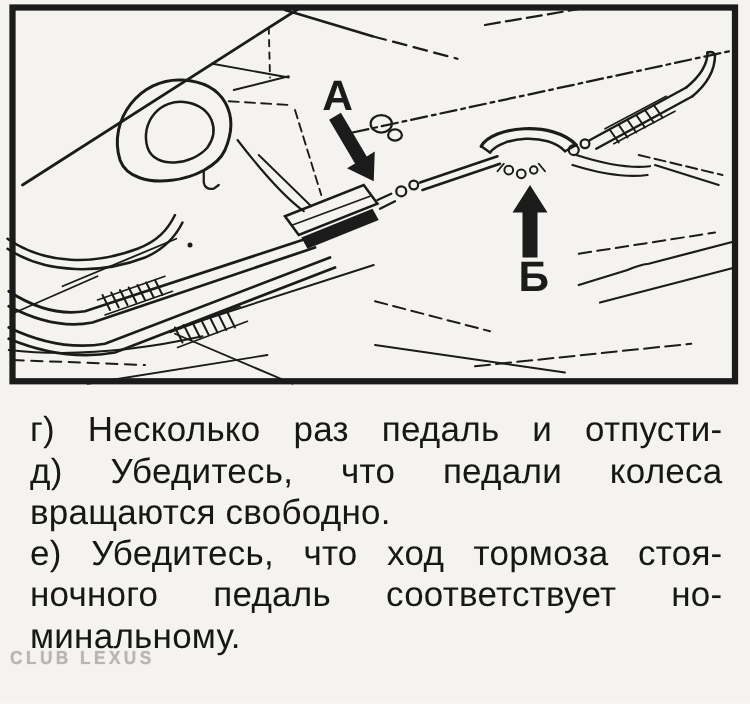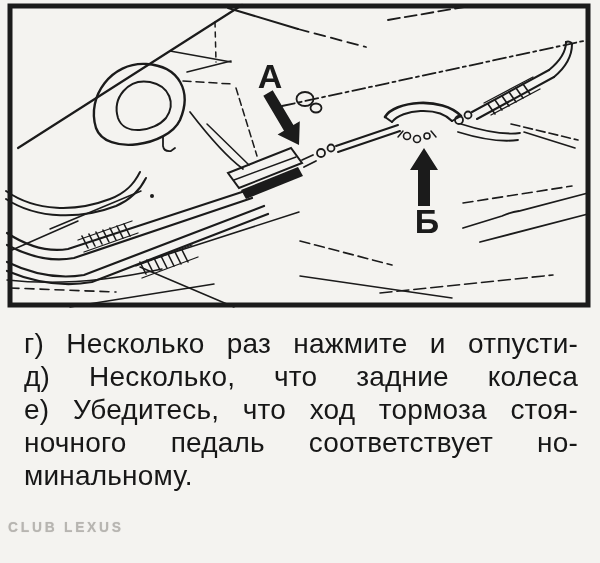--- a/index.html
+++ b/index.html
@@ -158,20 +158,21 @@
           <polygon fill="#1b1b1b" stroke="none" points="424,148 438,170 430,170 430,206 418,206 418,170 410,170"></polygon>
           <text x="427" y="233" text-anchor="middle" fill="#1b1b1b" stroke="none" font-family="&quot;Liberation Sans&quot;,sans-serif" font-size="34" font-weight="700">Б</text>
         </g>
       </g>
     </svg>
   </div>
 
   <div class="watermark">CLUB LEXUS</div>
 
   <div class="text-block">
-    <div class="line j">г) Несколько раз нажмите и отпусти-</div>
-    <div class="line j">д) Несколько, что задние колеса</div>
+    <div class="line j">г) Несколько раз педаль и отпусти-</div>
+    <div class="line j">д) Убедитесь, что педали колеса</div>
+    <div class="line">вращаются свободно.</div>
     <div class="line j">е) Убедитесь, что ход тормоза стоя-</div>
     <div class="line j">ночного педаль соответствует но-</div>
     <div class="line">минальному.</div>
   </div>
 
 </div>
 
 </body></html>

